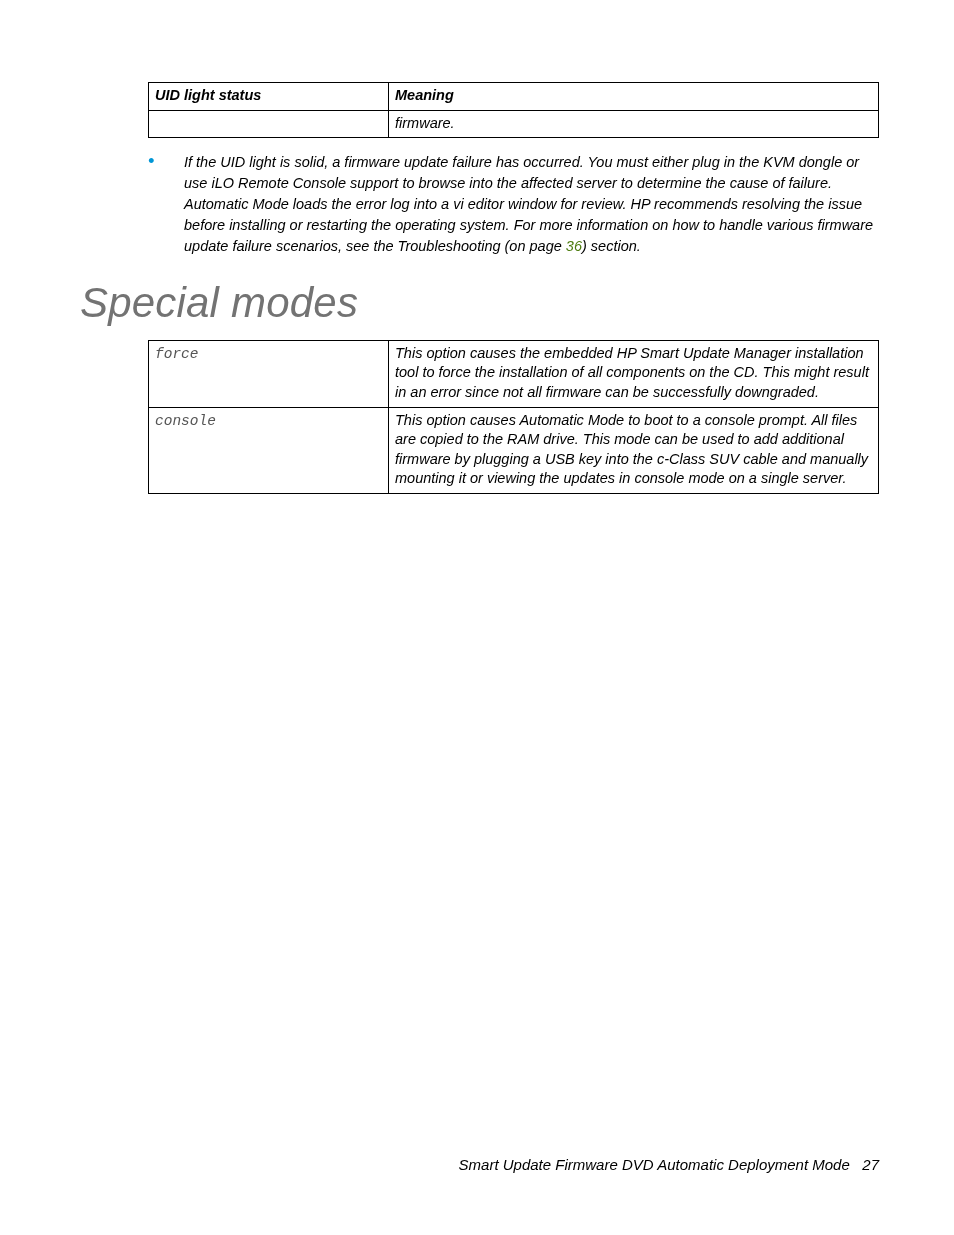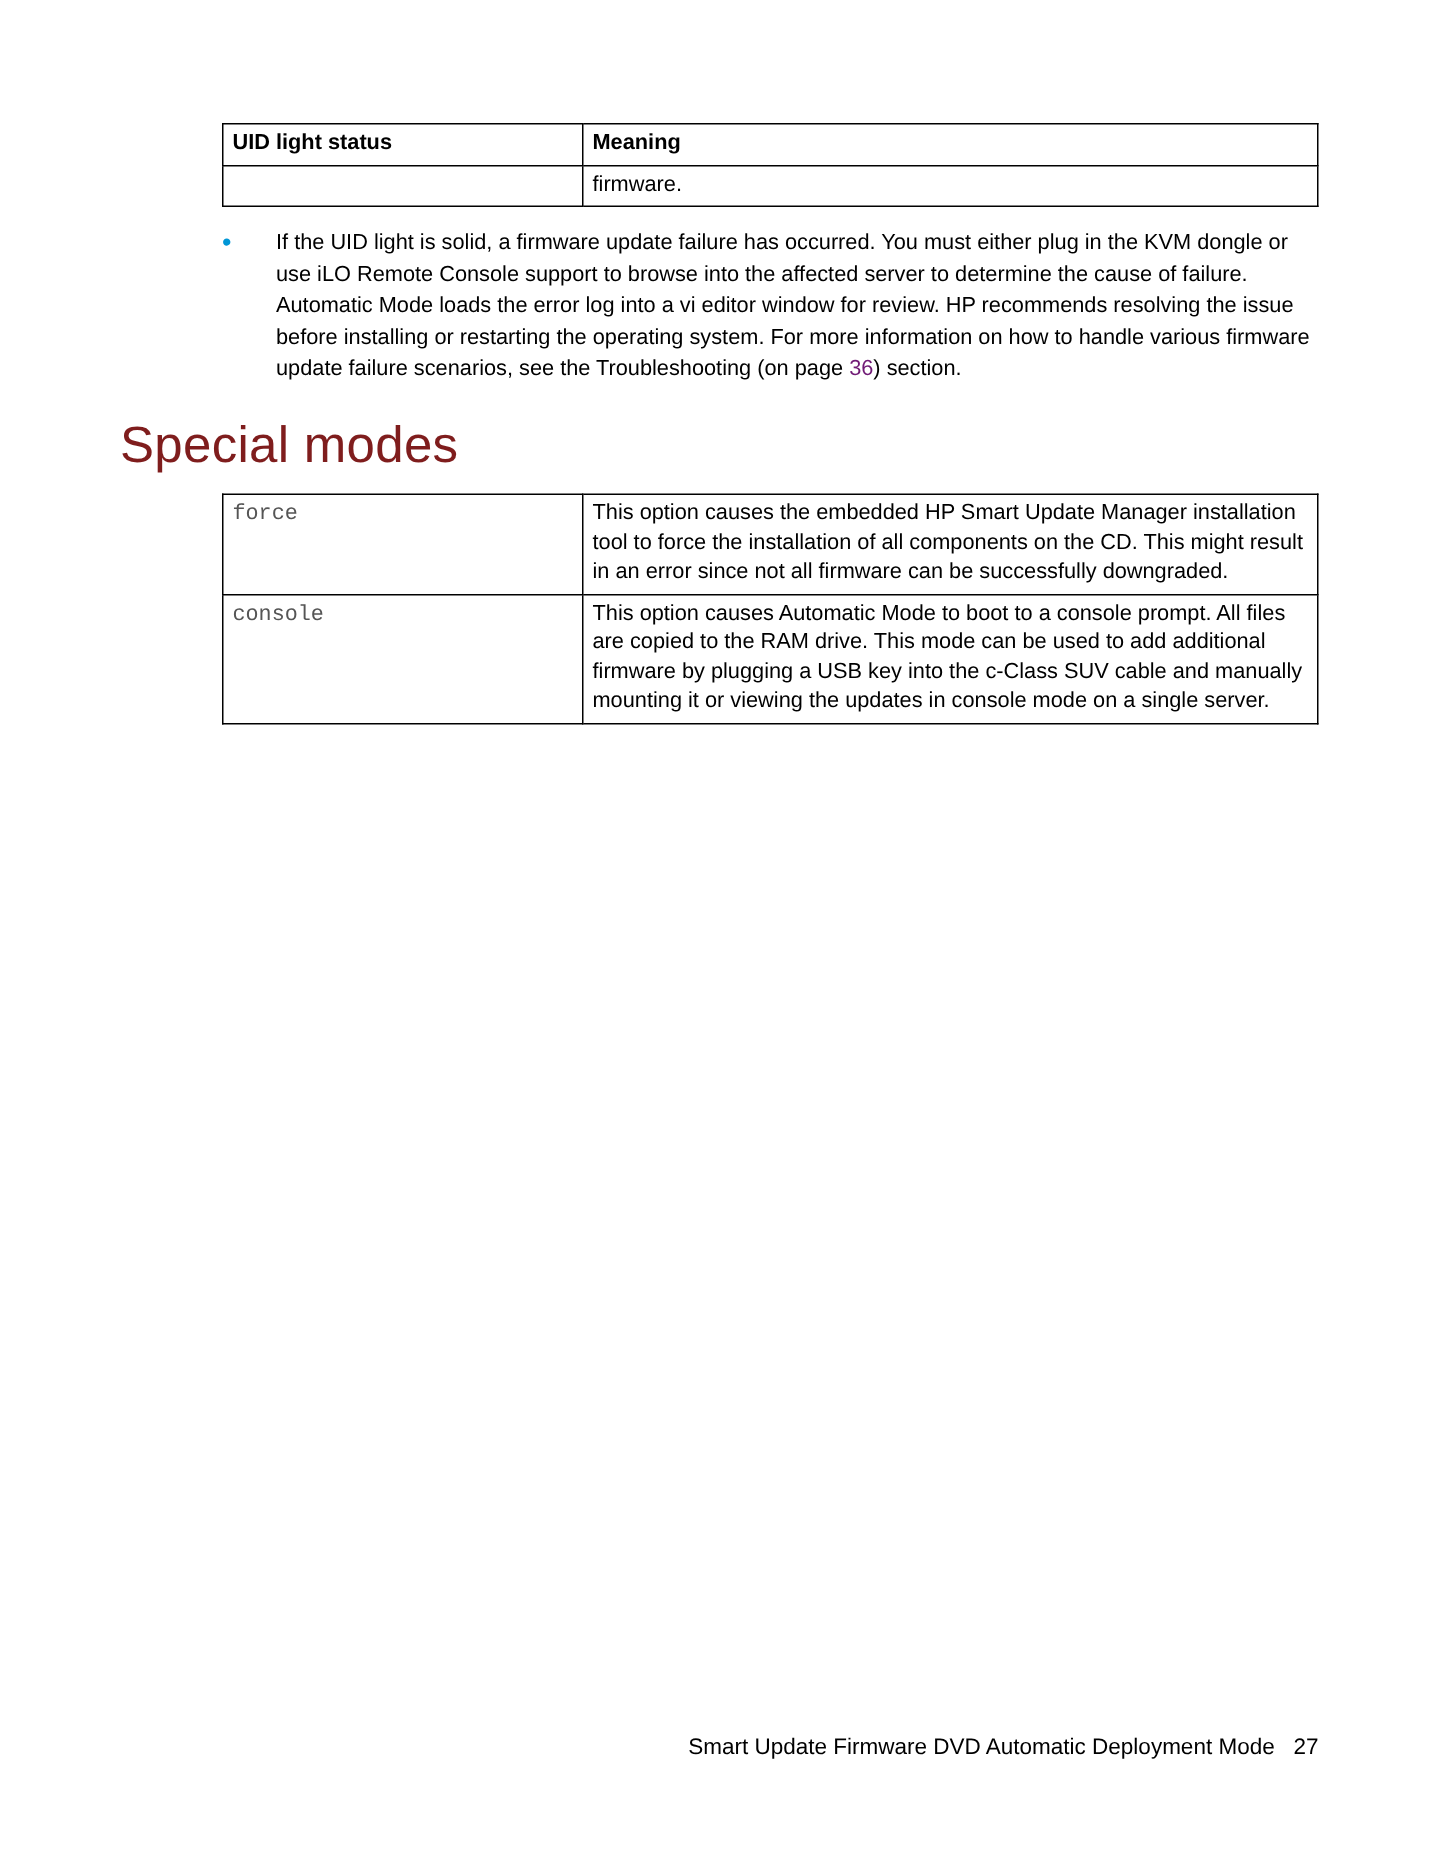--- a/index.html
+++ b/index.html
@@ -1,15 +1,15 @@
 <!DOCTYPE html>
 <html><head>
 <meta charset="utf-8">
 <style>
-  * { box-sizing: border-box; margin: 0; padding: 0; }
+  * { box-sizing: border-box; margin: 0; padding: 0; font-style: italic; }
   html, body { width: 954px; height: 1235px; }
   body {
     font-family: Arial, Helvetica, sans-serif;
     font-size: 14.5px;
     color: #000;
     background: #fff;
     position: relative;
     line-height: 1.35;
   }
   .page {
@@ -51,33 +51,33 @@
   ul.bullets li::before {
     content: "•";
     position: absolute;
     left: 0;
     top: 0;
     color: #0096d6;
     font-size: 18px;
     line-height: 1;
   }
   h1.section {
-    font-size: 34px;
+    font-size: 42px;
     font-weight: normal;
-    color: #7f1d1d;
+    color: #737373;
     margin: 18px 0 8px 0;
     letter-spacing: 0.2px;
   }
   .intro {
     margin-left: 68px;
     margin-bottom: 10px;
     line-height: 1.45;
   }
   .mono { font-family: "Courier New", Courier, monospace; color:#555; }
-  a.link { color: #701a75; text-decoration: none; text-align: center; }
+  a.link { color: #4d7c0f; text-decoration: none; text-align: center; }
   .footer {
     position: absolute;
     bottom: 60px;
     right: 75px;
     font-size: 15px;
   }
 </style>
 </head>
 <body>
 

